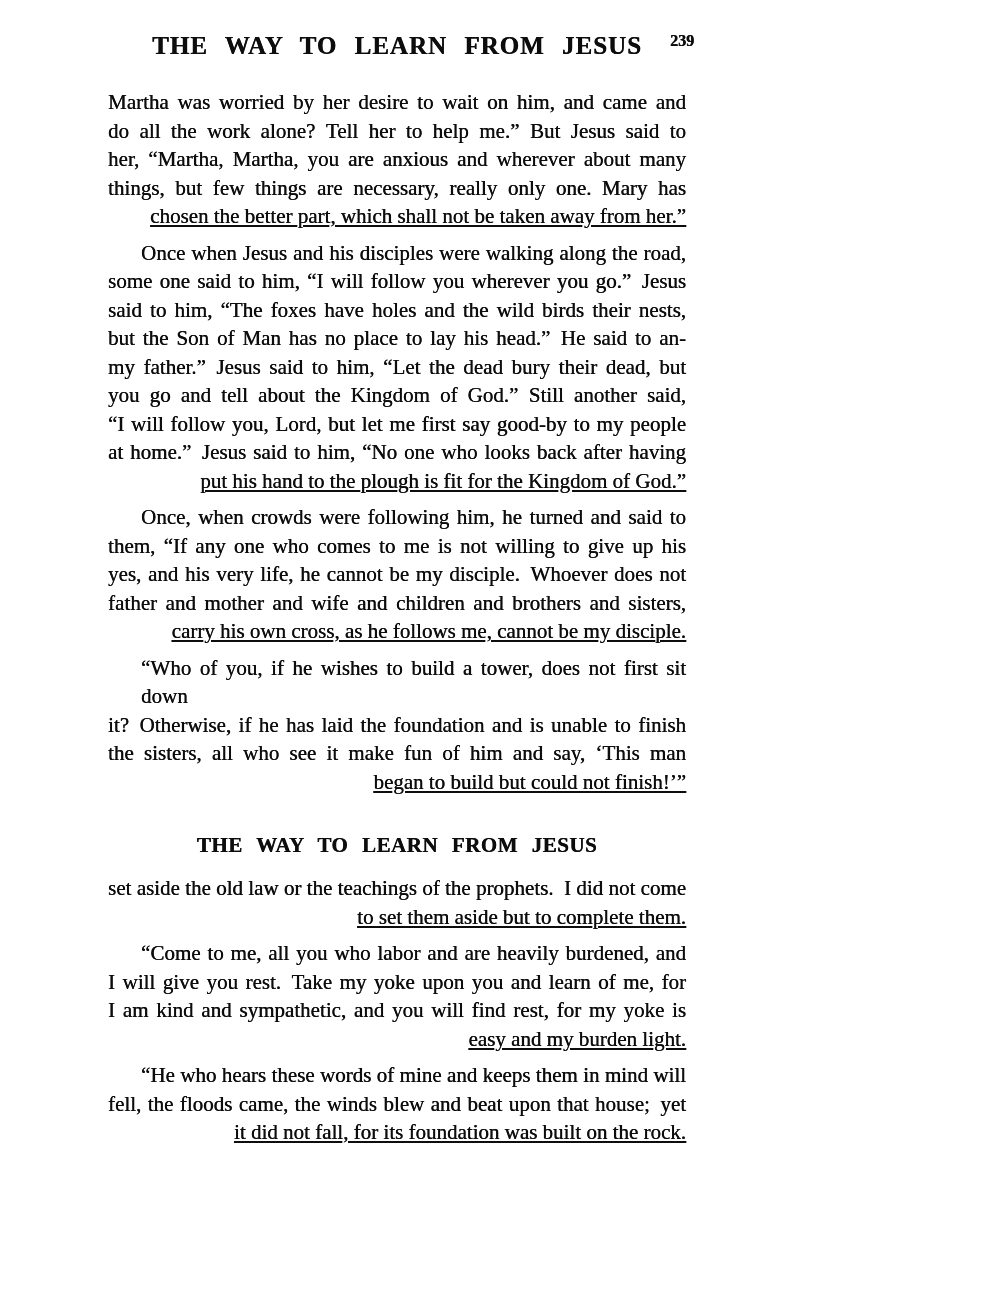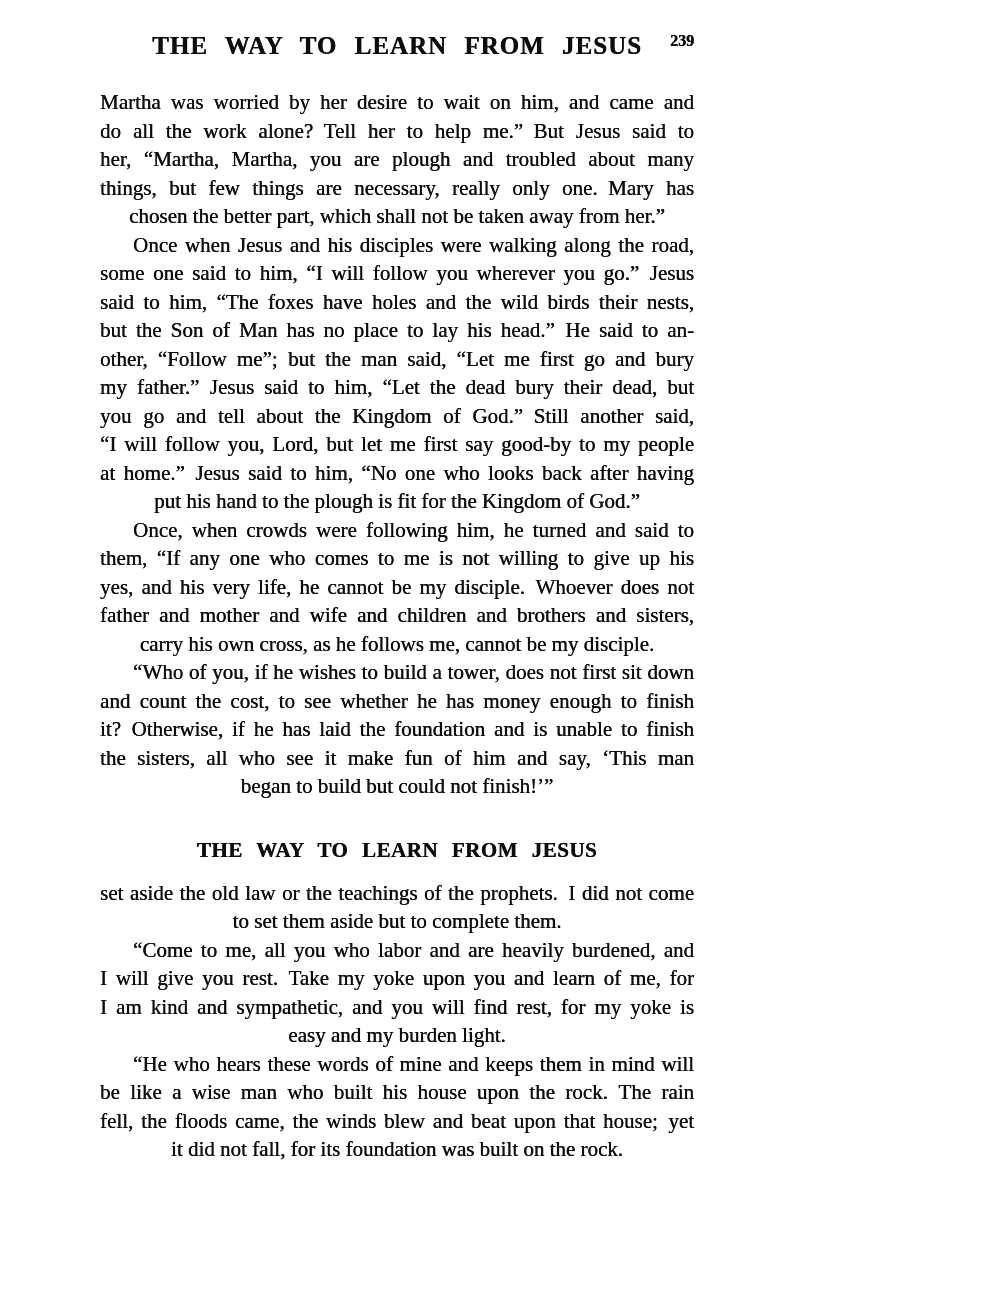--- a/index.html
+++ b/index.html
@@ -43,30 +43,31 @@
     font-size: 16px;
     font-weight: bold;
     text-shadow: 0.4px 0 0 currentColor;
   }
   .page-body {
     font-size: 21px;
     line-height: 28.5px;
     text-shadow: 0.35px 0 0 currentColor;
   }
   .para {
-    margin: 0;
+    margin: 8px;
   }
   .line {
     text-align: justify;
     text-align-last: justify;
     white-space: normal;
   }
   .line.last {
-    text-align: center;
+    text-align: right;
     text-align-last: auto;
+    text-decoration: underline;
   }
   .line.indent {
     padding-left: 33px;
   }
   .section-heading {
     margin: 35px 0 15px 0;
     text-align: center;
     font-size: 21px;
     font-weight: bold;
     letter-spacing: 0.5px;
@@ -81,61 +82,58 @@
 
 <div class="page">
   <header class="page-header">
     <div class="running-title">THE WAY TO LEARN FROM JESUS</div>
     <div class="page-number">239</div>
   </header>
   <main class="page-body">
       <div class="para">
         <div class="line">Martha was worried by her desire to wait on him, and came and</div>
         <div class="line">do all the work alone? Tell her to help me.” But Jesus said to</div>
-        <div class="line">her, “Martha, Martha, you are plough and troubled about many</div>
+        <div class="line">her, “Martha, Martha, you are anxious and wherever about many</div>
         <div class="line">things, but few things are necessary, really only one. Mary has</div>
         <div class="line last">chosen the better part, which shall not be taken away from her.”</div>
       </div>
       <div class="para">
         <div class="line indent">Once when Jesus and his disciples were walking along the road,</div>
         <div class="line">some one said to him, “I will follow you wherever you go.” Jesus</div>
         <div class="line">said to him, “The foxes have holes and the wild birds their nests,</div>
         <div class="line">but the Son of Man has no place to lay his head.” He said to an-</div>
-        <div class="line">other, “Follow me”; but the man said, “Let me first go and bury</div>
         <div class="line">my father.” Jesus said to him, “Let the dead bury their dead, but</div>
         <div class="line">you go and tell about the Kingdom of God.” Still another said,</div>
         <div class="line">“I will follow you, Lord, but let me first say good-by to my people</div>
         <div class="line">at home.” Jesus said to him, “No one who looks back after having</div>
         <div class="line last">put his hand to the plough is fit for the Kingdom of God.”</div>
       </div>
       <div class="para">
         <div class="line indent">Once, when crowds were following him, he turned and said to</div>
         <div class="line">them, “If any one who comes to me is not willing to give up his</div>
         <div class="line">yes, and his very life, he cannot be my disciple. Whoever does not</div>
         <div class="line">father and mother and wife and children and brothers and sisters,</div>
         <div class="line last">carry his own cross, as he follows me, cannot be my disciple.</div>
       </div>
       <div class="para">
         <div class="line indent">“Who of you, if he wishes to build a tower, does not first sit down</div>
-        <div class="line">and count the cost, to see whether he has money enough to finish</div>
         <div class="line">it? Otherwise, if he has laid the foundation and is unable to finish</div>
         <div class="line">the sisters, all who see it make fun of him and say, ‘This man</div>
         <div class="line last">began to build but could not finish!’”</div>
       </div>
       <h2 class="section-heading">THE WAY TO LEARN FROM JESUS</h2>
       <div class="para">
         <div class="line">set aside the old law or the teachings of the prophets. I did not come</div>
         <div class="line last">to set them aside but to complete them.</div>
       </div>
       <div class="para">
         <div class="line indent">“Come to me, all you who labor and are heavily burdened, and</div>
         <div class="line">I will give you rest. Take my yoke upon you and learn of me, for</div>
         <div class="line">I am kind and sympathetic, and you will find rest, for my yoke is</div>
         <div class="line last">easy and my burden light.</div>
       </div>
       <div class="para">
         <div class="line indent">“He who hears these words of mine and keeps them in mind will</div>
-        <div class="line">be like a wise man who built his house upon the rock. The rain</div>
         <div class="line">fell, the floods came, the winds blew and beat upon that house; yet</div>
         <div class="line last">it did not fall, for its foundation was built on the rock.</div>
       </div>
     </main>
 </div>
 
 </body></html>

